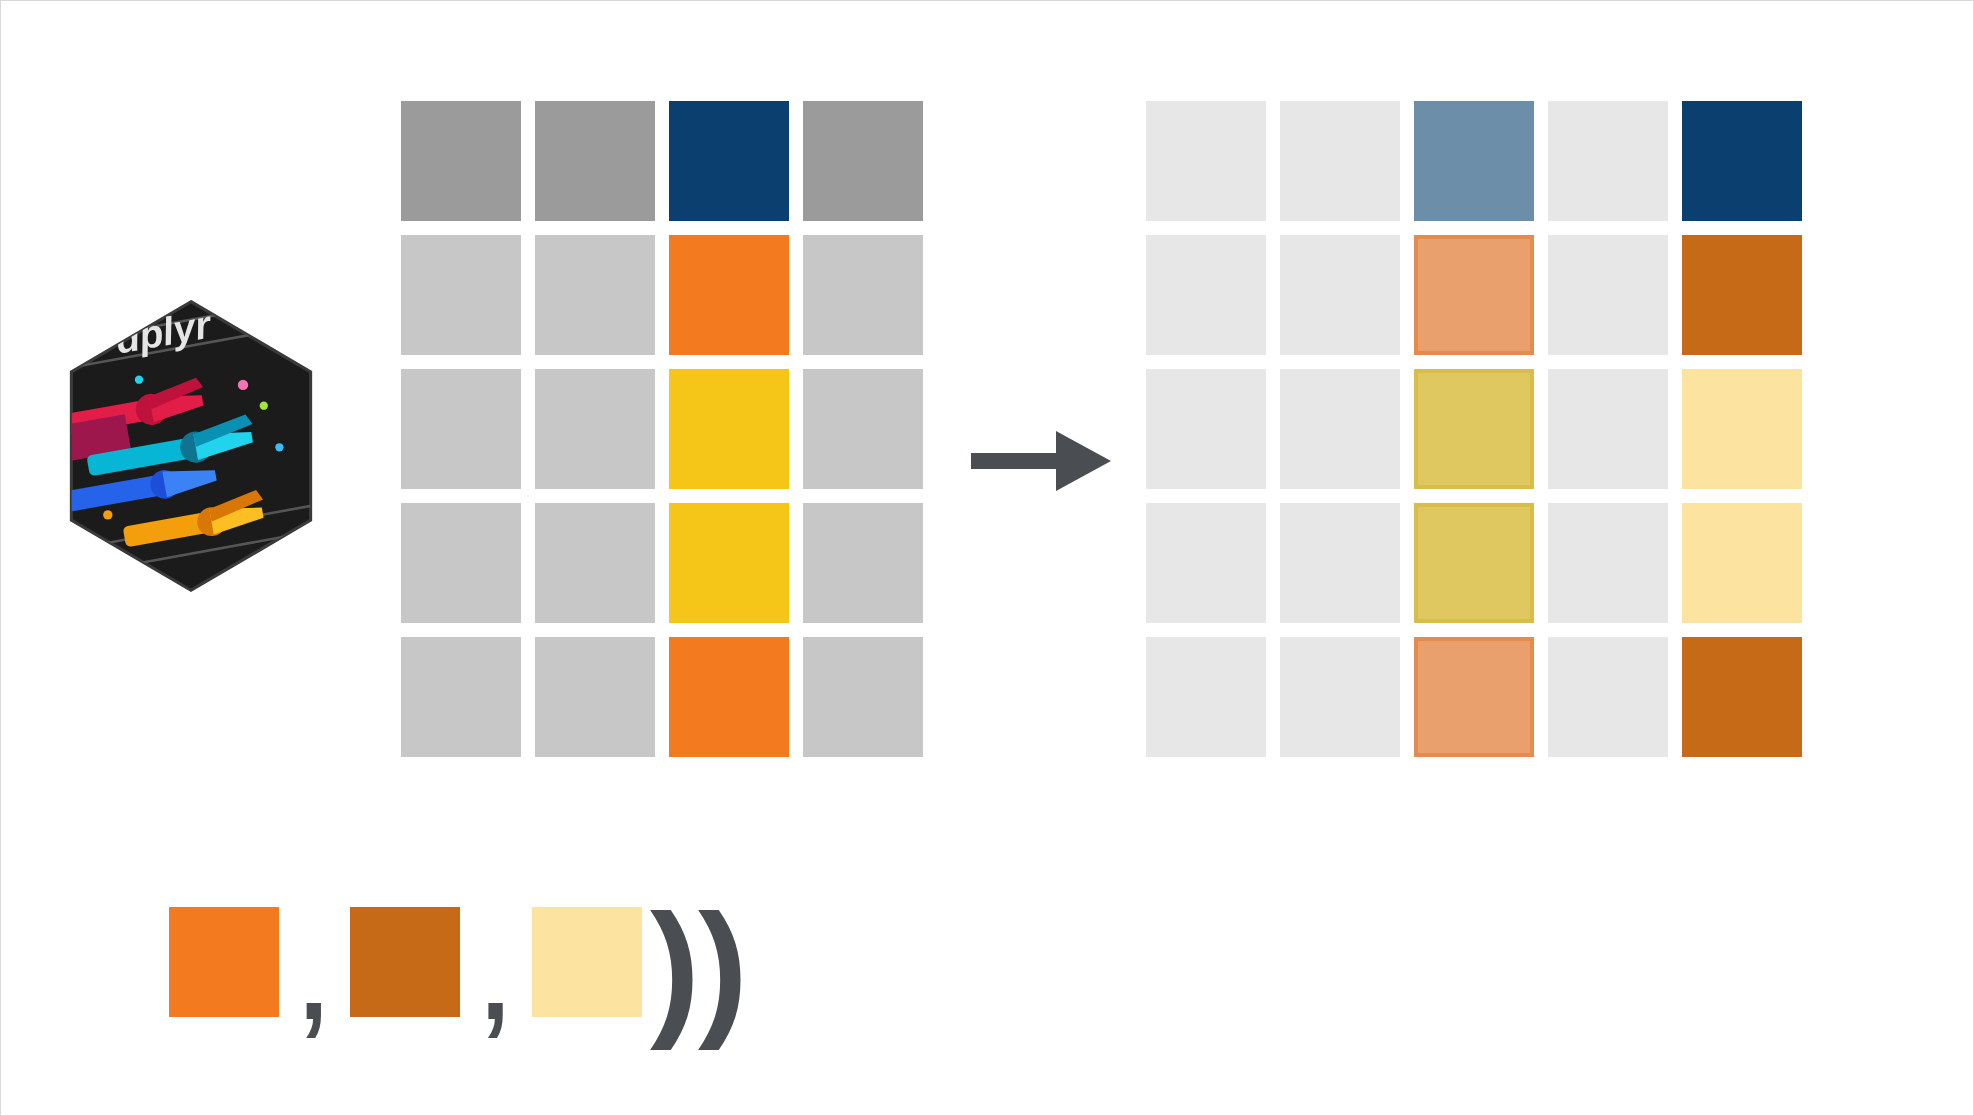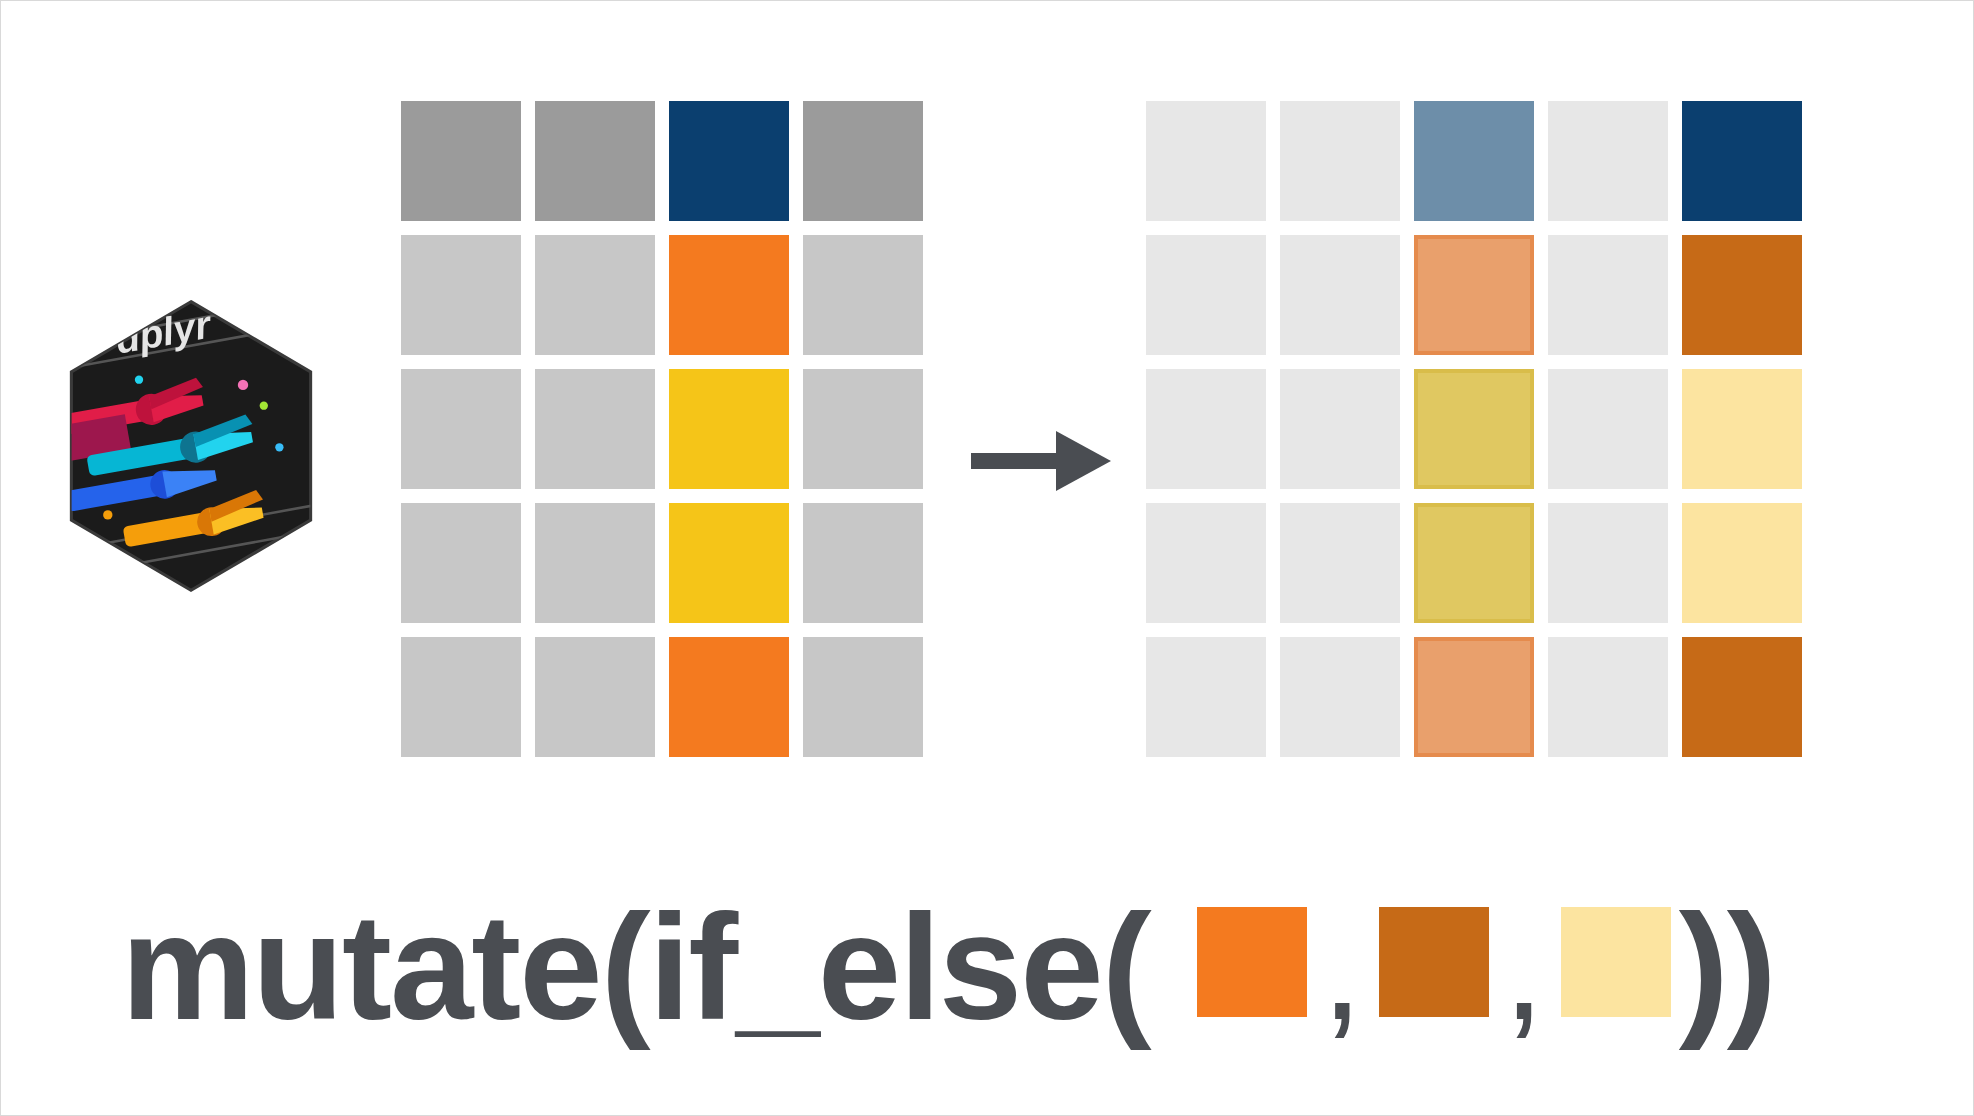--- a/index.html
+++ b/index.html
@@ -198,21 +198,20 @@
       <div class="cell" style="background: rgb(231, 231, 231);"></div>
       <div class="cell" style="background: rgb(252, 228, 160);"></div>
       <div class="cell" style="background: rgb(231, 231, 231);"></div>
       <div class="cell" style="background: rgb(231, 231, 231);"></div>
       <div class="cell" style="background: rgb(233, 160, 108); border: 4px solid rgb(229, 139, 77);"></div>
       <div class="cell" style="background: rgb(231, 231, 231);"></div>
       <div class="cell" style="background: rgb(198, 106, 23);"></div>
     </div>
 
   <div class="caption">
-    <span>mutate(if_else(</span>
     <span>&nbsp;</span>
     <span class="sq" id="cap-sq1" style="background: rgb(244, 122, 31);"></span>
     <span class="comma">,</span>
     <span class="sq" id="cap-sq2" style="background: rgb(198, 106, 23);"></span>
     <span class="comma">,</span>
     <span class="sq" id="cap-sq3" style="background: rgb(252, 228, 160);"></span>
     <span>))</span>
   </div>
 
 </div>

